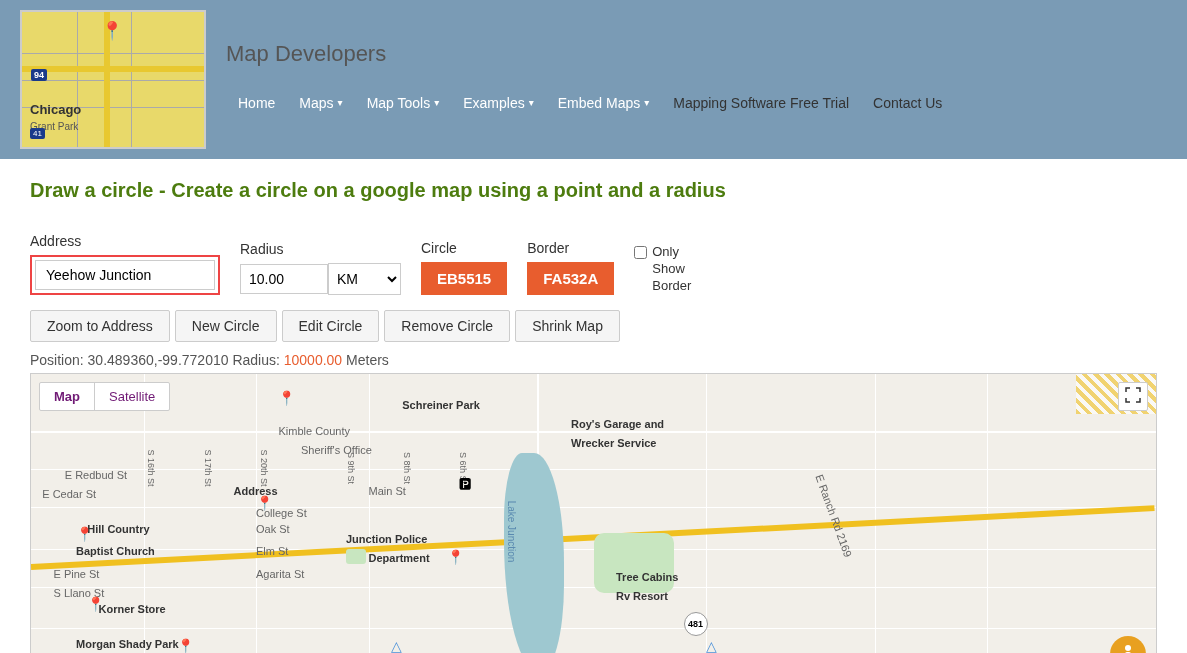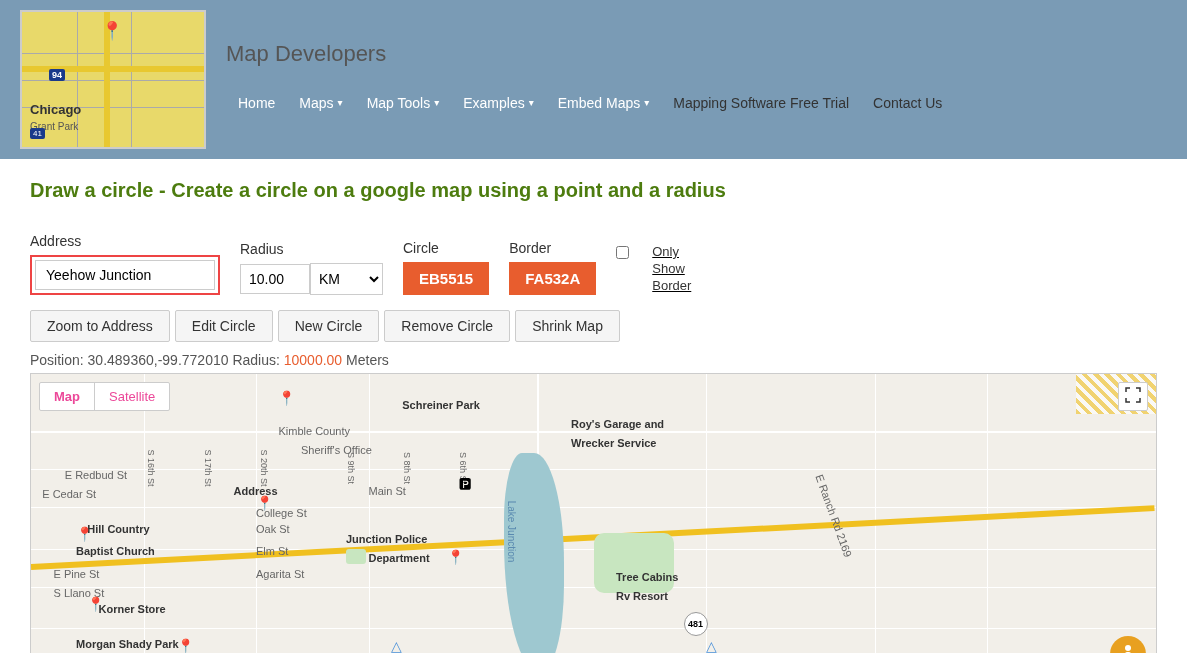--- a/index.html
+++ b/index.html
@@ -121,21 +121,21 @@
     }
     .radius-group {
       display: flex;
       gap: 0;
       align-items: center;
     }
     .radius-input {
       border: 1px solid #ccc;
       padding: 6px 8px;
       font-size: 14px;
-      width: 70px;
+      width: 88px;
       outline: none;
     }
     .radius-select {
       border: 1px solid #ccc;
       padding: 6px 4px;
       font-size: 14px;
       background: #fff;
       cursor: pointer;
     }
     .color-btn {
@@ -222,21 +222,21 @@
       background: #fff;
       border: 1px solid #ccc;
       border-radius: 2px;
       overflow: hidden;
       z-index: 10;
     }
     .map-tab {
       padding: 6px 14px;
       font-size: 13px;
       cursor: pointer;
-      color: #ec4899;
+      color: #701a75;
     }
     .map-tab.active {
       font-weight: bold;
     }
     .map-tab-divider {
       width: 1px;
       background: #ccc;
     }
 
     
@@ -326,21 +326,21 @@
 
       <div class="road-h" style="top:30%;left:0;right:0;background:#aaa;height:1px;position:absolute;"></div>
       <div class="road-h" style="top:50%;left:0;right:0;background:#aaa;height:1px;position:absolute;"></div>
       <div class="road-h" style="top:70%;left:0;right:0;background:#aaa;height:1px;position:absolute;"></div>
       <div class="road-v" style="left:30%;top:0;bottom:0;background:#aaa;width:1px;position:absolute;"></div>
       <div class="road-v" style="left:60%;top:0;bottom:0;background:#aaa;width:1px;position:absolute;"></div>
 
       <div style="position:absolute;background:#e8c830;height:6px;left:0;right:0;top:40%;"></div>
       <div style="position:absolute;background:#e8c830;width:6px;top:0;bottom:0;left:45%;"></div>
 
-      <div style="position:absolute;top:42%;left:5%;background:#1a3a8a;color:#fff;font-size:9px;font-weight:bold;padding:1px 3px;border-radius:2px;margin-left:18px;">94</div>
+      <div style="position:absolute;top:42%;left:5%;background:#1a3a8a;color:#fff;font-size:9px;font-weight:bold;padding:1px 3px;border-radius:2px;">94</div>
 
       <div style="position:absolute;top:8px;left:50%;transform:translateX(-50%);font-size:18px;color:#e44;">📍</div>
 
       <div style="position:absolute;bottom:30px;left:8px;font-size:13px;font-weight:bold;color:#333;">Chicago</div>
 
       <div style="position:absolute;bottom:15px;left:8px;font-size:10px;color:#555;">Grant Park</div>
 
       <div style="position:absolute;bottom:8px;left:8px;background:#1a3a8a;color:#fff;font-size:8px;padding:1px 3px;border-radius:2px;">41</div>
     </div>
   </div>
@@ -406,31 +406,31 @@
       <label class="form-label">Circle</label>
       <button class="color-btn color-btn-circle">EB5515</button>
     </div>
 
     <div class="border-group">
       <label class="form-label">Border</label>
       <button class="color-btn color-btn-border">FA532A</button>
     </div>
 
     <div class="only-border-group">
-      <div style="display:flex;align-items:flex-start;gap:23px;margin-top:22px;text-decoration:underline;">
+      <div style="display:flex;align-items:flex-start;gap:5px;margin-top:22px;">
         <input type="checkbox" style="margin-top: 2px;">
         <label class="only-border-label">Only<br>Show<br>Border</label>
       </div>
     </div>
   </div>
 
   <div class="buttons-row">
     <button class="action-btn">Zoom to Address</button>
+    <button class="action-btn">New Circle</button>
     <button class="action-btn">Edit Circle</button>
-    <button class="action-btn">New Circle</button>
     <button class="action-btn">Remove Circle</button>
     <button class="action-btn">Shrink Map</button>
   </div>
 
   <div class="position-info">
     <span>Position: 30.489360,-99.772010 Radius: </span><span class="radius-val">10000.00</span><span> Meters</span>
   </div>
 
   <div class="map-container">
     <div class="map-placeholder">

